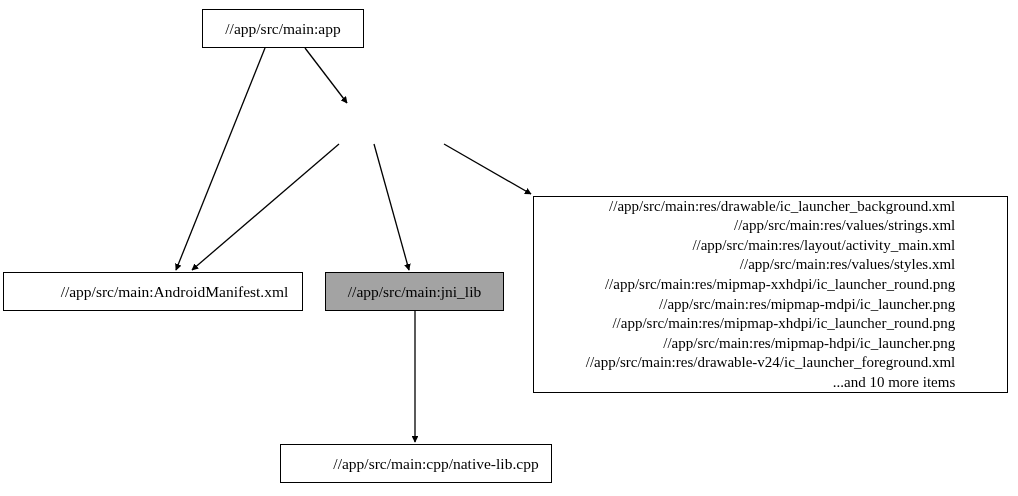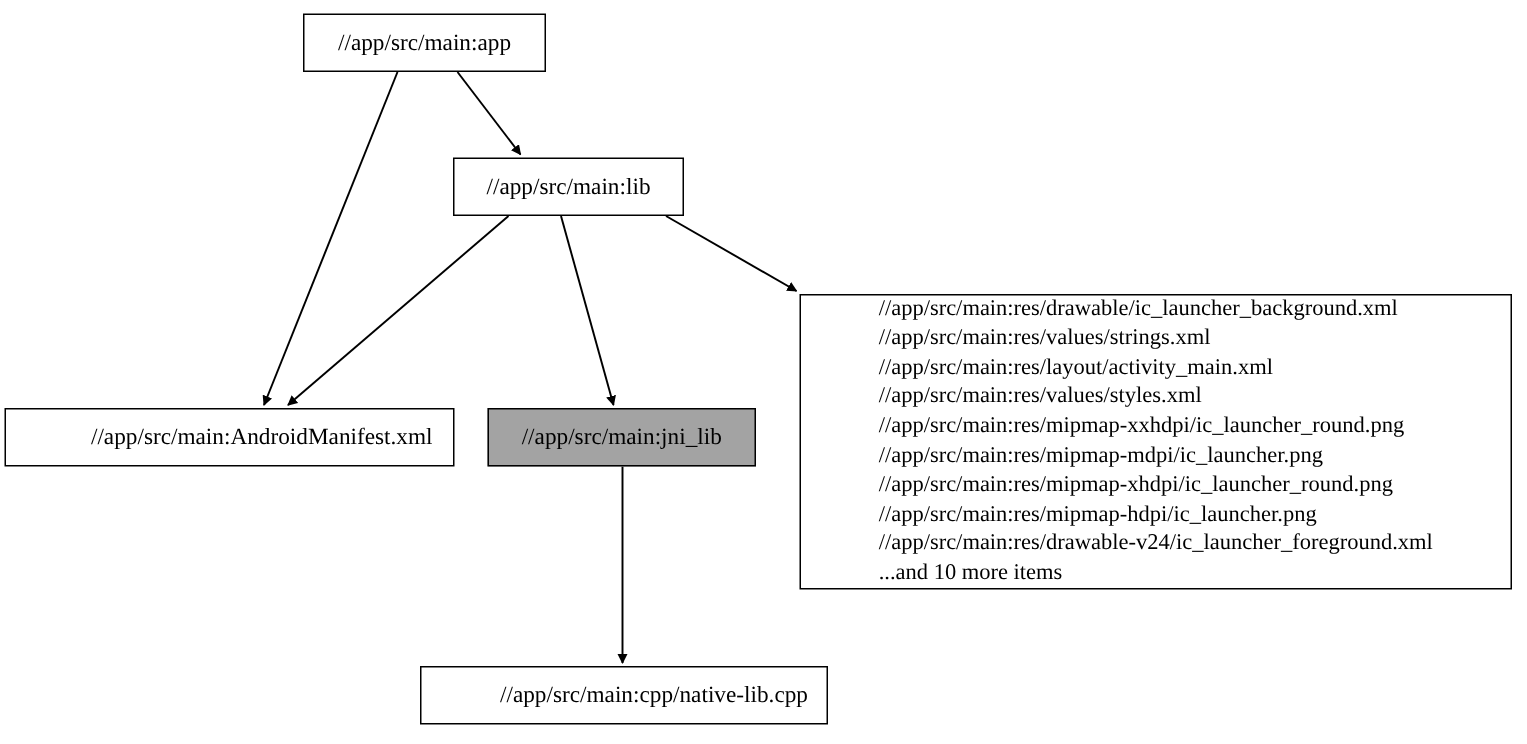--- a/index.html
+++ b/index.html
@@ -33,21 +33,21 @@
     text-align: center;
     color: #000000;
     font-size: 15.5px;
     line-height: 1.0;
     white-space: pre;
     z-index: 2;
   }
   .node-label {
     display: block;
     white-space: pre;
-    text-align: left;
+    text-align: right;
   }
   .node-multiline {
     line-height: 19.6px;
     font-size: 15px;
   }
 </style>
 </head>
 <body>
 
 <div id="graph-canvas">
@@ -65,23 +65,20 @@
         <line x1="374" y1="144" x2="409" y2="270" stroke="#000000" stroke-width="1.3" marker-end="url(#arrow)"></line>
         <line x1="444" y1="144" x2="531" y2="194" stroke="#000000" stroke-width="1.3" marker-end="url(#arrow)"></line>
         <line x1="415" y1="311" x2="415" y2="442" stroke="#000000" stroke-width="1.3" marker-end="url(#arrow)"></line>
       </g>
   </svg>
 
   <div class="node" id="node-app" style="left: 202px; top: 9px; width: 162px; height: 39px; border-color: rgb(0, 0, 0); background: rgb(255, 255, 255); color: rgb(0, 0, 0);">
     <span class="node-label">//app/src/main:app</span>
   </div>
 
-  <div class="node" id="node-lib" style="left: 302px; top: 105px; width: 154px; height: 39px; border-color: rgb(0, 0, 0); background: rgb(255, 255, 255); color: rgb(0, 0, 0);">
-    <span class="node-label">//app/src/main:lib</span>
-  </div>
 
   <div class="node" id="node-android_manifest" style="left: 3px; top: 272px; width: 300px; height: 39px; border-color: rgb(0, 0, 0); background: rgb(255, 255, 255); color: rgb(0, 0, 0); padding-left: 43px;">
     <span class="node-label">//app/src/main:AndroidManifest.xml</span>
   </div>
 
   <div class="node" id="node-jni_lib" style="left: 325px; top: 272px; width: 179px; height: 39px; border-color: rgb(0, 0, 0); background: #a3a3a3; color: rgb(0, 0, 0);">
     <span class="node-label">//app/src/main:jni_lib</span>
   </div>
 
   <div class="node node-multiline" id="node-res_group" style="left: 533px; top: 196px; width: 475px; height: 197px; border-color: rgb(0, 0, 0); background: rgb(255, 255, 255); color: rgb(0, 0, 0);">

